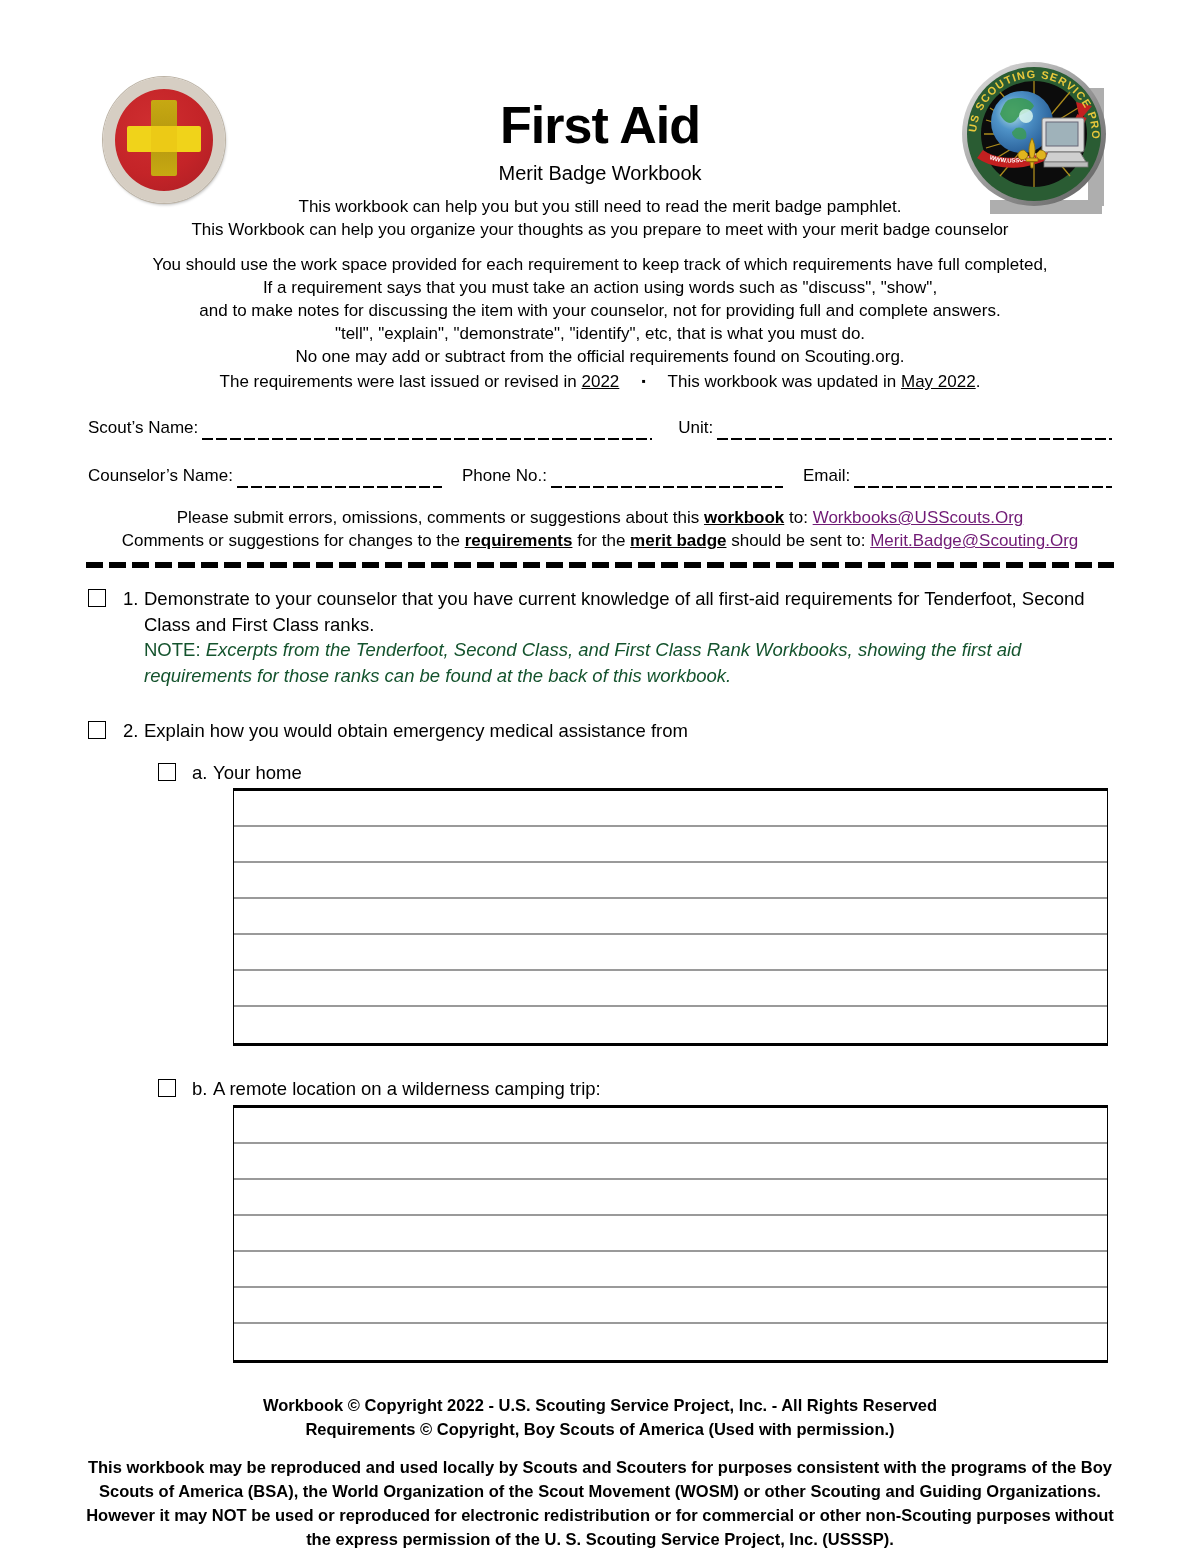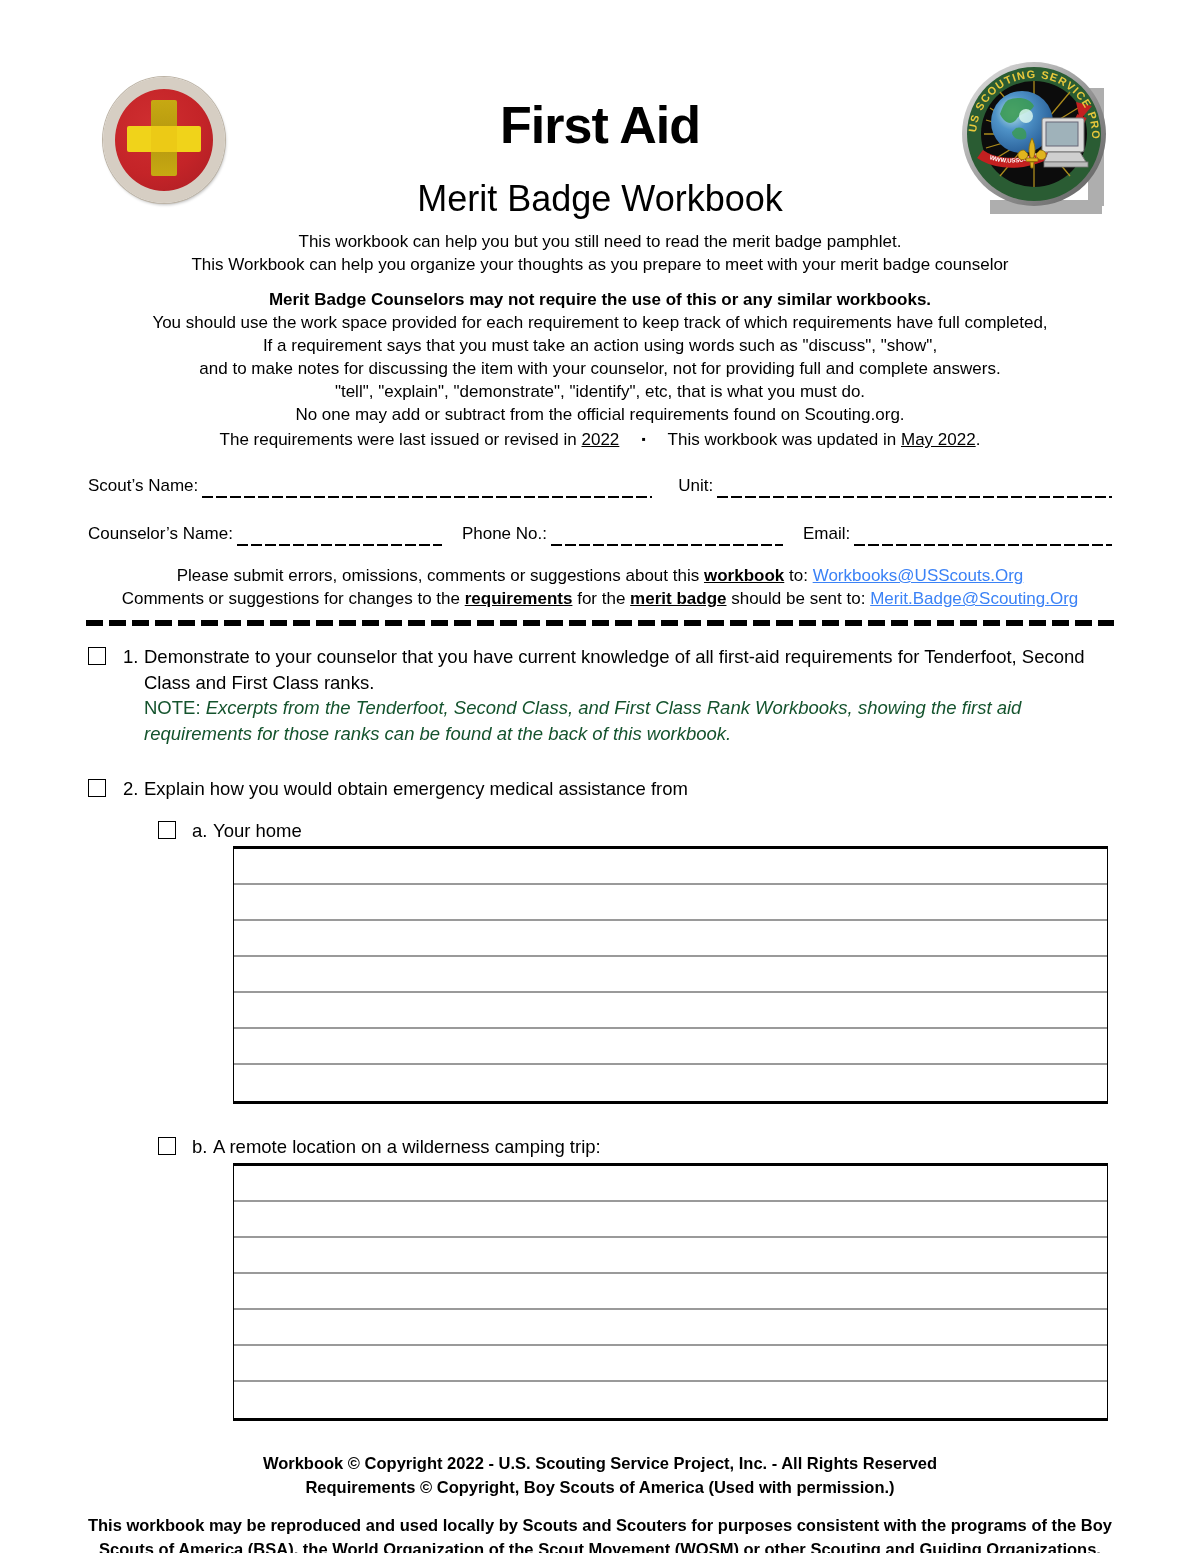--- a/index.html
+++ b/index.html
@@ -27,21 +27,21 @@
     background:#f0d31a; border-radius:2px;
   }
   .badge-cross-c { position:absolute; left:36px; top:37px; width:26px; height:26px; background:#ecca16; }
 
   
   .usssp-logo { position:absolute; left:960px; top:58px; width:152px; height:158px; }
 
   
   .title-block { padding-top:97px; text-align:center; }
   .doc-title { font-size:52px; font-weight:bold; letter-spacing:-1px; line-height:1.1; }
-  .doc-subtitle { font-size:36px; font-weight:normal; margin-top:24px; }
+  .doc-subtitle { font-size:20px; font-weight:normal; margin-top:8px; }
   .intro { margin-top:10px; font-size:17px; line-height:23px; text-align:center; }
   .notice { margin-top:12px; font-size:17px; line-height:23px; text-align:center; }
   .bold { font-weight:bold; }
   .revision-line { margin-top:4px; text-align:center; font-size:17px; }
   .u { text-decoration:underline; }
   .rev-bullet { display:inline-block; margin:0 22px; font-size:12px; vertical-align:2px; }
 
   
   .form-area { margin:26px 88px 0 88px; font-size:17px; }
   .form-row { display:flex; align-items:flex-end; margin-top:0; }
@@ -52,21 +52,21 @@
     background-image:repeating-linear-gradient(to right,#000 0 11px, transparent 11px 14px);
     background-repeat:no-repeat; background-position:left bottom; background-size:100% 2px;
   }
   .gap20 { width:20px; flex:none; } .gap26 { width:26px; flex:none; }
   .w450 { width:450px; flex:none; } .w400 { flex:1; }
   .w205 { width:205px; flex:none; } .w232 { width:232px; flex:none; } .wflex { flex:1; }
 
   
   .contact { margin-top:18px; text-align:center; font-size:17px; line-height:23px; }
   .bu { font-weight:bold; text-decoration:underline; }
-  a.mail-link { color:#3b82f6; text-decoration:underline; cursor:pointer; }
+  a.mail-link { color:#701a75; text-decoration:underline; cursor:pointer; }
 
   
   .dash-sep {
     margin:10px 86px 0 86px; height:6px;
     background:repeating-linear-gradient(90deg,#000 0 17px, transparent 17px 23px);
   }
 
   
   .reqs { margin:16px 88px 0 88px; font-size:18.5px; line-height:25.5px; }
   .req-row { display:flex; align-items:flex-start; margin-top:18px; }
@@ -171,21 +171,20 @@
     <div class="doc-title">First Aid</div>
     <div class="doc-subtitle">Merit Badge Workbook</div>
   </div>
 
   <div class="intro">
     <div>This workbook can help you but you still need to read the merit badge pamphlet.</div>
     <div>This Workbook can help you organize your thoughts as you prepare to meet with your merit badge counselor</div>
   </div>
 
   <div class="notice">
-    <div class="bold">Merit Badge Counselors may not require the use of this or any similar workbooks.</div>
     <div>You should use the work space provided for each requirement to keep track of which requirements have full completed,</div>
     <div>If a requirement says that you must take an action using words such as "discuss", "show",</div>
     <div>and to make notes for discussing the item with your counselor, not for providing full and complete answers.</div>
     <div>"tell", "explain", "demonstrate", "identify", etc, that is what you must do.</div>
     <div>No one may add or subtract from the official requirements found on Scouting.org.</div>
   </div>
 
   <div class="revision-line">
     <span>The requirements were last issued or revised in</span>
     <span class="u">2022</span><span class="rev-bullet">▪</span><span>This workbook was updated in</span>

